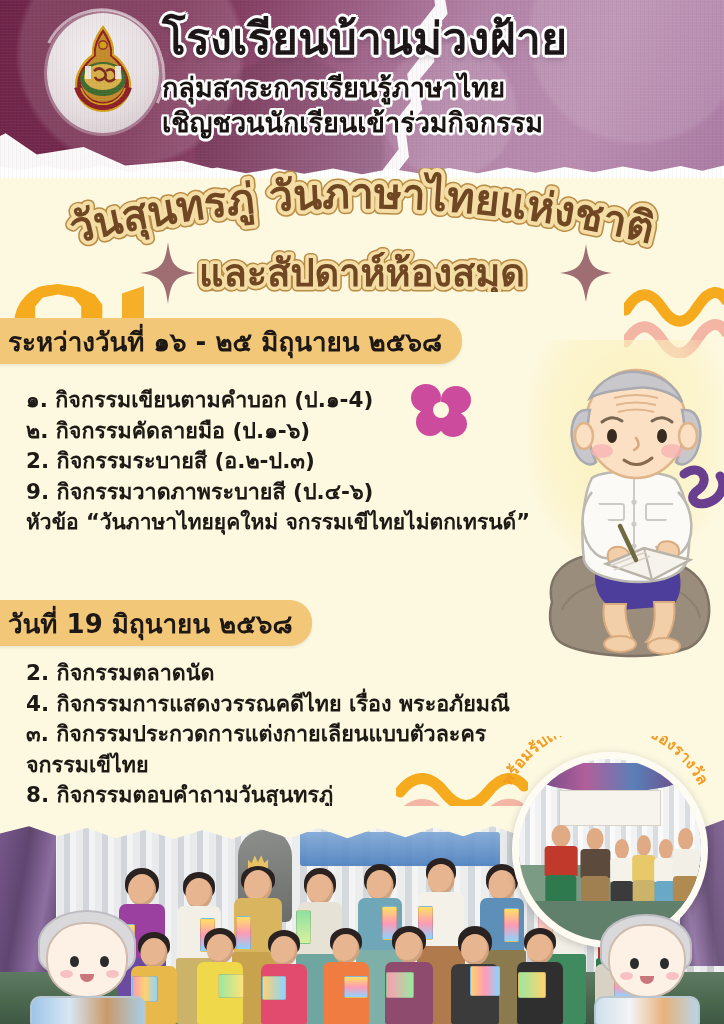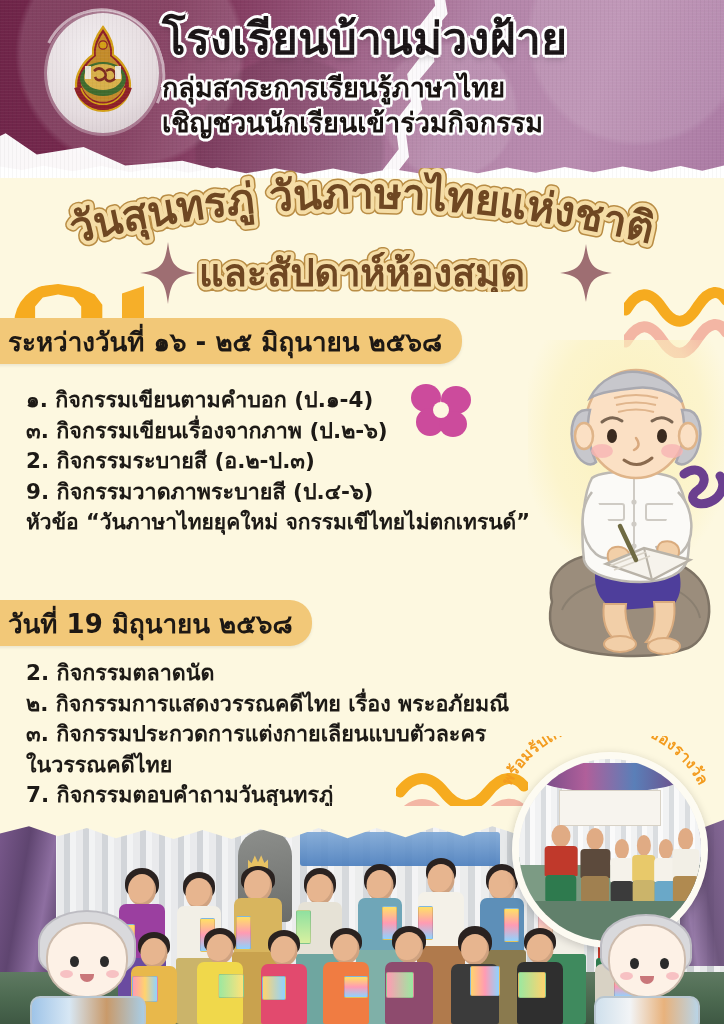--- a/index.html
+++ b/index.html
@@ -360,21 +360,21 @@
 
   <div class="banner-deco"></div>
   <div class="banner-deco2"></div>
 
   <div class="banner" id="banner1">
     <span>ระหว่างวันที่ ๑๖ - ๒๕ มิถุนายน ๒๕๖๘</span>
   </div>
 
   <div class="list" id="list1">
     <div class="li">๑. กิจกรรมเขียนตามคำบอก (ป.๑-4)</div>
-    <div class="li">๓. กิจกรรมเขียนเรื่องจากภาพ (ป.๒-๖)</div>
+    <div class="li">๒. กิจกรรมคัดลายมือ (ป.๑-๖)</div>
     <div class="li">2. กิจกรรมระบายสี (อ.๒-ป.๓)</div>
     <div class="li">9. กิจกรรมวาดภาพระบายสี (ป.๔-๖)</div>
     <div class="li topic">หัวข้อ “วันภาษาไทยยุคใหม่ จกรรมเขีไทยไม่ตกเทรนด์”</div>
   </div>
 
   <div class="flower">
     <svg width="66" height="62" viewBox="0 0 66 62">
       <g fill="#cc4b9c">
         <ellipse cx="18" cy="20" rx="15" ry="14"></ellipse>
         <ellipse cx="48" cy="22" rx="15" ry="14"></ellipse>
@@ -398,24 +398,24 @@
       <path class="wave-path" d="M4 46 C18 28, 34 28, 48 46 C62 62, 78 62, 92 44 C106 28, 120 30, 128 40" stroke="#f3b6a4" stroke-width="11"></path>
     </svg>
   </div>
 
   <div class="banner" id="banner2">
     <span>วันที่ 19 มิถุนายน ๒๕๖๘</span>
   </div>
 
   <div class="list" id="list2">
     <div class="li">2. กิจกรรมตลาดนัด</div>
-    <div class="li">๒. กิจกรรมการแสดงวรรณคดีไทย เรื่อง พระอภัยมณี</div>
+    <div class="li">4. กิจกรรมการแสดงวรรณคดีไทย เรื่อง พระอภัยมณี</div>
     <div class="li">๓. กิจกรรมประกวดการแต่งกายเลียนแบบตัวละคร</div>
-    <div class="li">ในวรรณคดีไทย</div>
-    <div class="li">7. กิจกรรมตอบคำถามวันสุนทรภู่</div>
+    <div class="li">จกรรมเขีไทย</div>
+    <div class="li">8. กิจกรรมตอบคำถามวันสุนทรภู่</div>
   </div>
 
   <div class="phu-glow"></div>
   <div class="phu">
     <svg width="190" height="312" viewBox="0 0 190 312">
 
       <path d="M12 250 C6 224 24 206 56 202 C96 196 140 206 158 226 C176 246 172 286 148 296 C110 310 40 304 20 290 C10 282 8 264 12 250 Z" fill="#9b8d7c" stroke="#7e7365" stroke-width="2.5"></path>
       <path d="M22 258 C30 238 60 226 96 228 C132 230 156 246 160 266" fill="none" stroke="#8a7f70" stroke-width="2"></path>
 
       <path d="M56 214 C52 236 60 254 80 258 L132 254 C144 244 142 220 134 208 Z" fill="#4e3e9b"></path>

